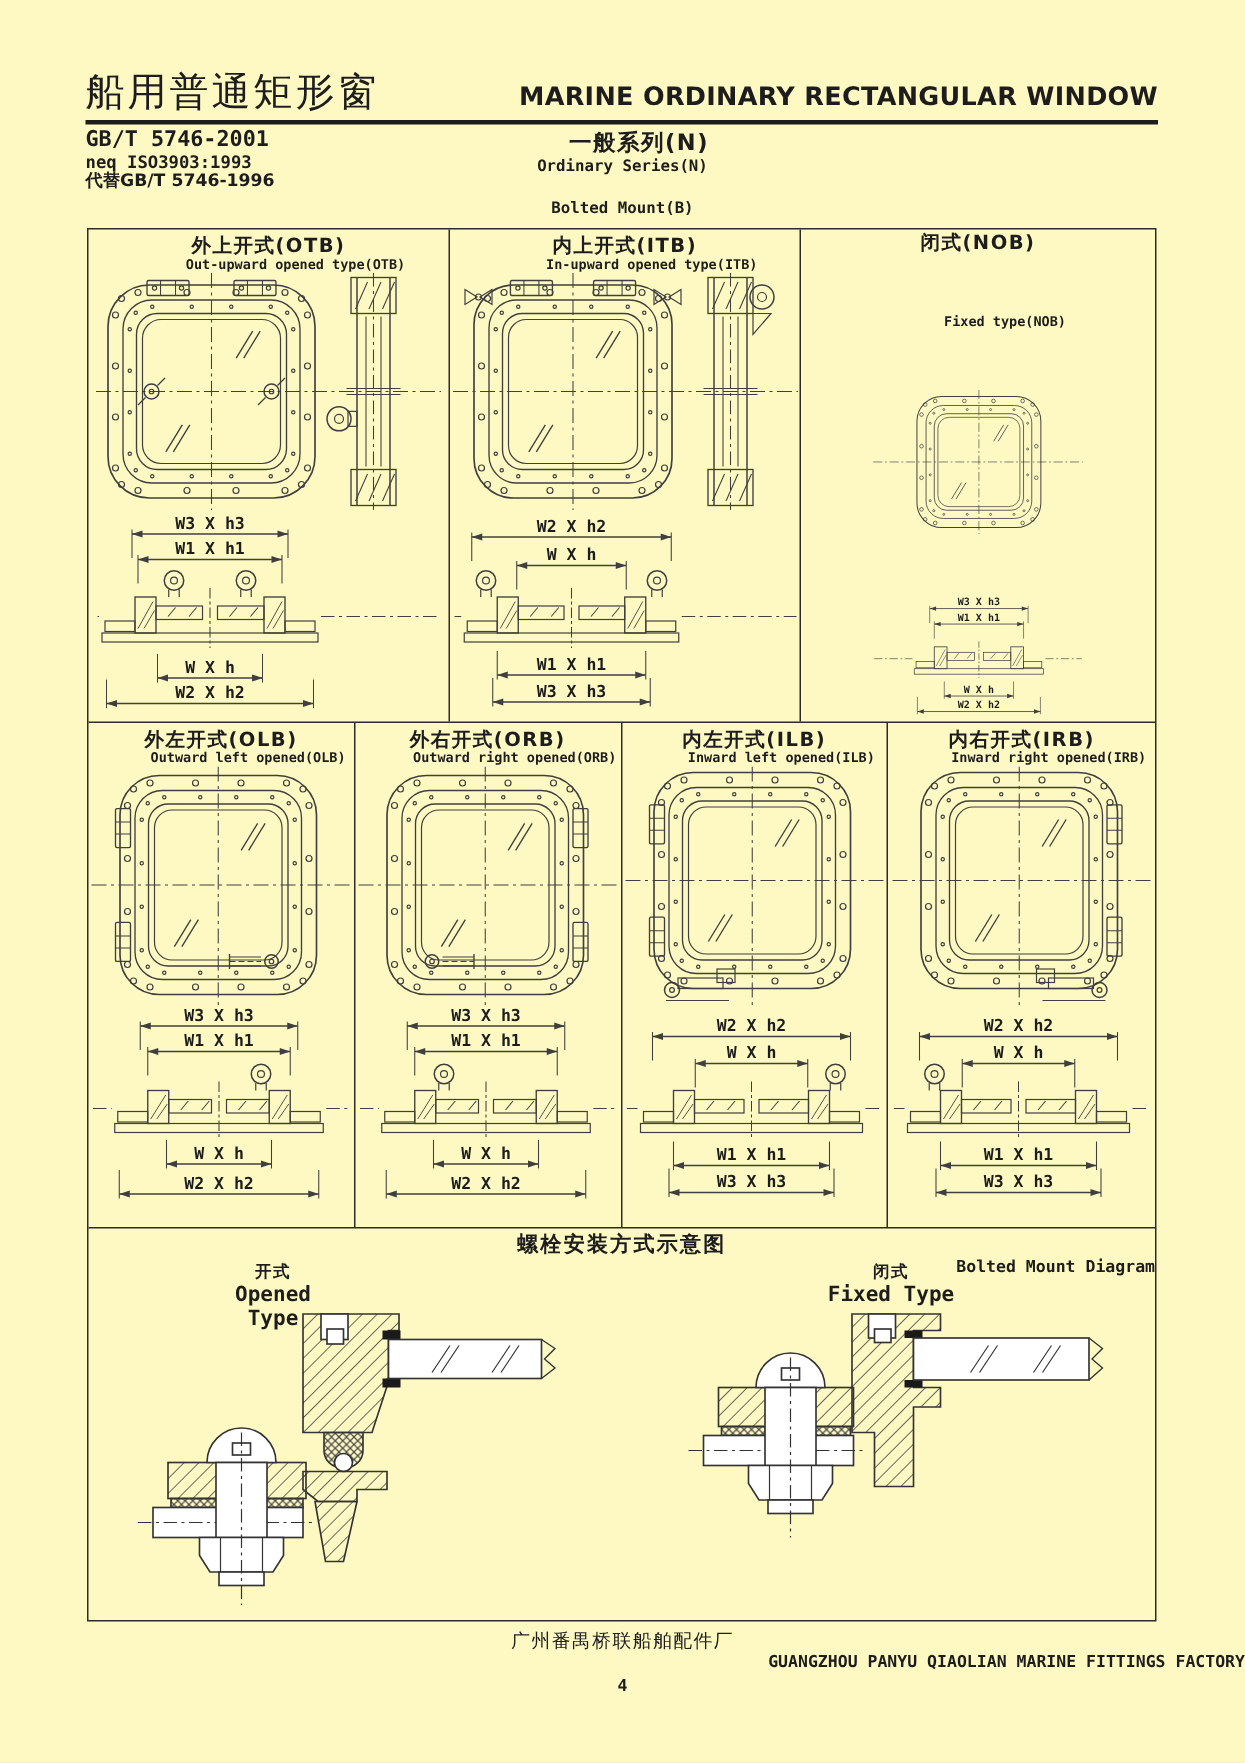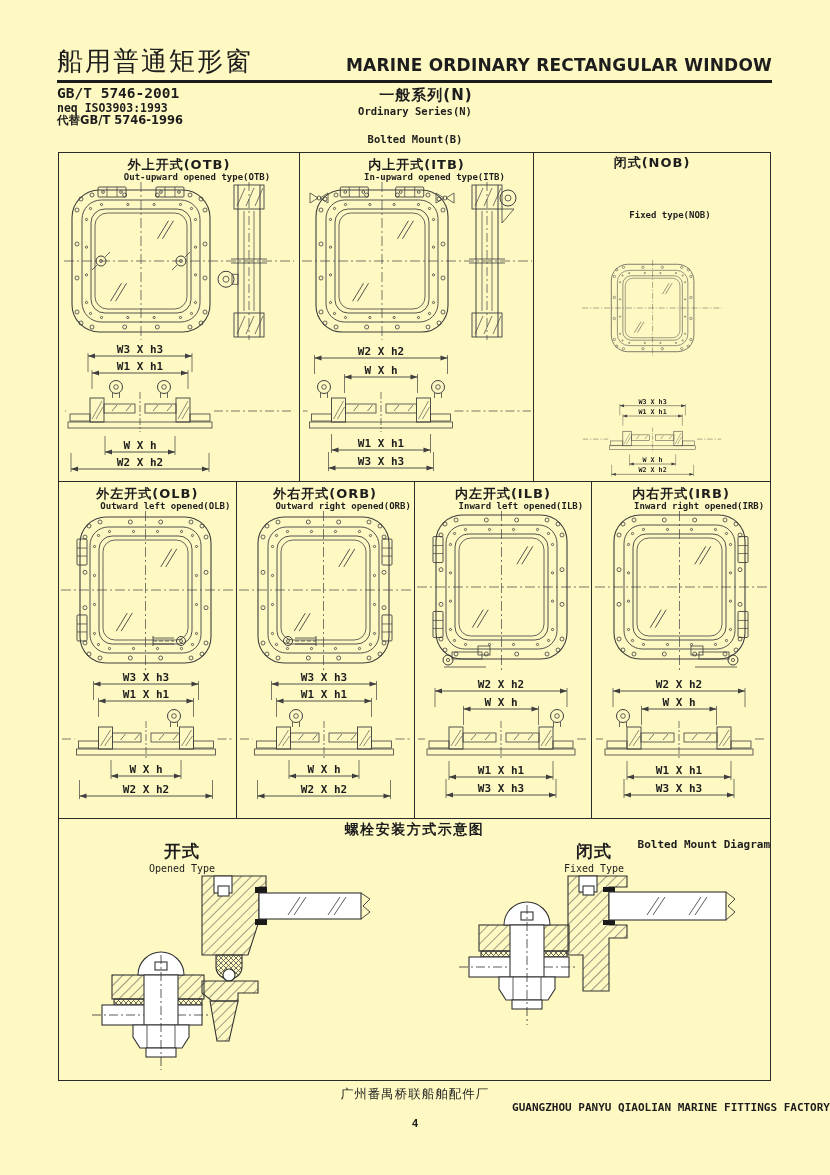--- a/index.html
+++ b/index.html
@@ -26,22 +26,22 @@
   .cell.last{border-right:none;}
   .c1a{width:241px;}.c1b{width:234px;}.c1c{flex:1;gap:40px;}
   .c2{width:25%;}
   .t-zh{font-size:13px;font-weight:bold;letter-spacing:1px;text-align:center;margin-top:2px;line-height:15px;}
   .t-en{font-size:9px;font-weight:bold;text-align:center;line-height:10px;
         font-family:"DejaVu Sans Mono","Liberation Mono",monospace;padding-left:36px;}
   svg.win,svg.dims{display:block;}
   .r3{position:relative;height:260px;}
   .d-title-zh{left:0;right:0;top:2px;text-align:center;font-size:14px;font-weight:bold;letter-spacing:1.5px;}
   .d-title-en{left:0;right:0;top:19px;text-align:right;font-size:11px;font-weight:bold;}
-  .lab-zh{font-size:17px;font-weight:bold;letter-spacing:1px;text-align:center;}
-  .lab-en{font-size:10px;font-weight:normal;text-align:center;}
+  .lab-zh{font-size:11px;font-weight:bold;letter-spacing:1px;text-align:center;}
+  .lab-en{font-size:14px;font-weight:bold;text-align:center;}
   .lab-l{left:78px;top:21px;width:90px;}
   .lab-r{left:490px;top:21px;width:90px;}
   .bm{position:absolute;}
   .f1{left:0;right:0;top:1086px;text-align:center;font-size:12.5px;letter-spacing:1px;}
   .f2{left:0;right:0;top:1101px;text-align:right;font-size:11px;font-weight:bold;}
   .f3{left:0;right:0;top:1117px;text-align:center;font-size:11px;font-weight:bold;}
 </style>
 </head>
 <body>
 

